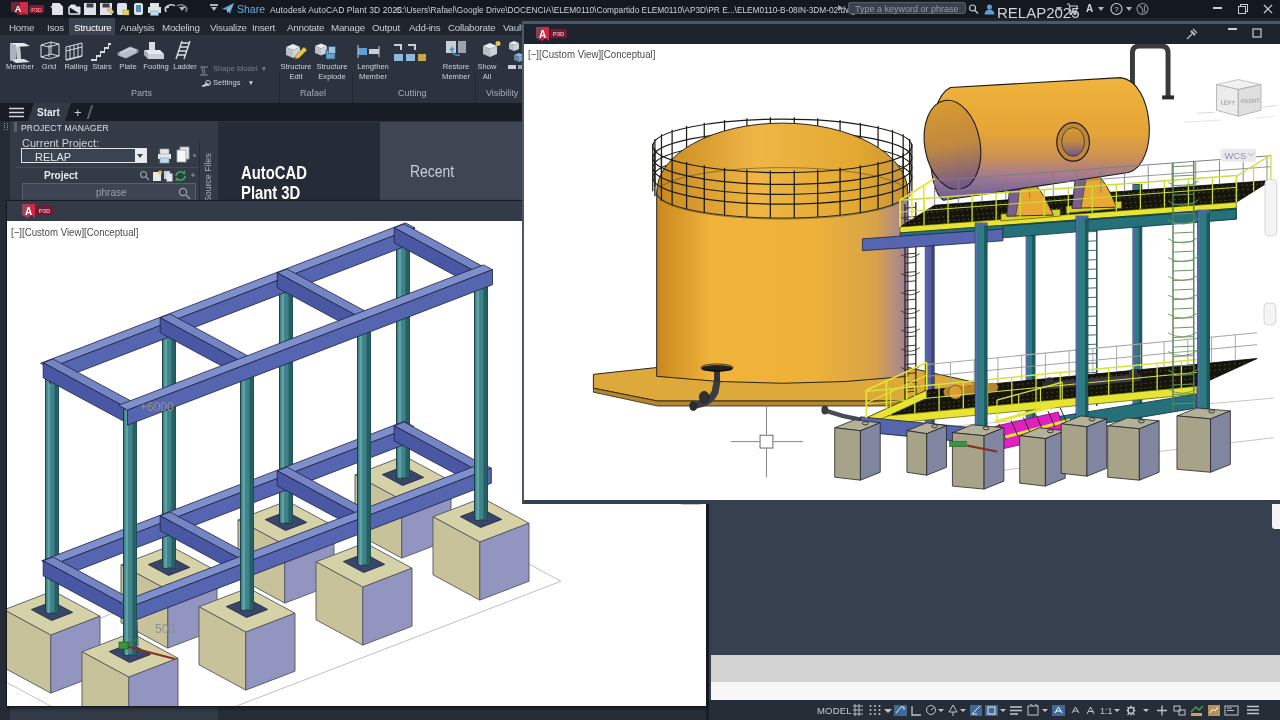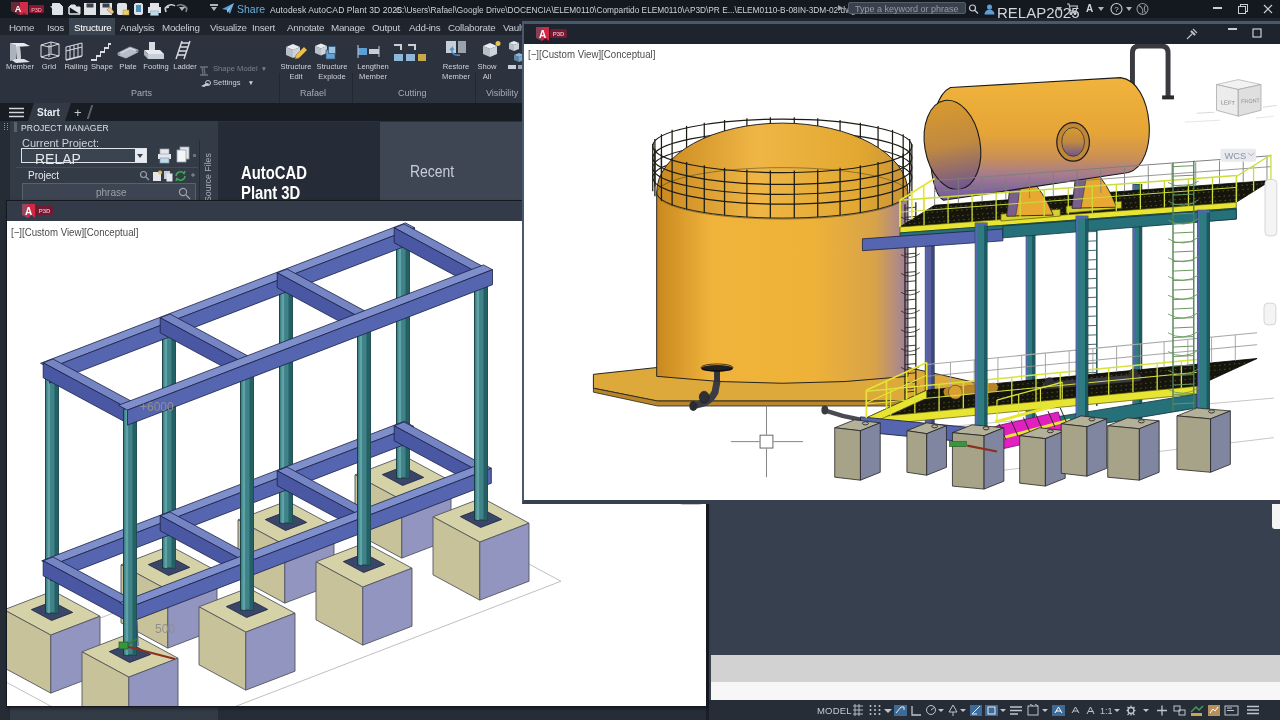--- a/index.html
+++ b/index.html
@@ -232,21 +232,21 @@
         <path d="M6 16 l5 -2 5 2 -5 2 z" fill="#8fb8d8"></path>
         <path d="M6 16 v5 l5 2 v-5 z" fill="#5a88a8"></path>
         <path d="M16 16 v5 l-5 2 v-5 z" fill="#7aa8c8"></path>
         <rect x="0" y="26" width="8" height="4" fill="#c8ced6"></rect>
         <rect x="10" y="26" width="4" height="4" fill="#9aa2ac"></rect>
       </g>
   </svg>
   <span class="rlab" style="left:0px;top:27px;width:40px">Member</span>
   <span class="rlab" style="left:36px;top:27px;width:26px">Grid</span>
   <span class="rlab" style="left:60px;top:27px;width:32px">Railing</span>
-  <span class="rlab" style="left:88px;top:27px;width:28px">Shape</span>
+  <span class="rlab" style="left:88px;top:27px;width:28px">Stairs</span>
   <span class="rlab" style="left:115px;top:27px;width:26px">Plate</span>
   <span class="rlab" style="left:139px;top:27px;width:34px">Footing</span>
   <span class="rlab" style="left:170px;top:27px;width:30px">Ladder</span>
   <span class="rlab" style="left:213px;top:29px;color:#7a828c">Shape Model&nbsp;&nbsp;▾</span>
   <span class="rlab" style="left:213px;top:43px;color:#ced3da">Settings&nbsp;&nbsp;&nbsp;&nbsp;▾</span>
   <span class="rlab" style="left:278px;top:27px;width:36px">Structure<br>Edit</span>
   <span class="rlab" style="left:314px;top:27px;width:36px">Structure<br>Explode</span>
   <span class="rlab" style="left:352px;top:27px;width:42px">Lengthen<br>Member</span>
   <span class="rlab" style="left:435px;top:27px;width:42px">Restore<br>Member</span>
   <span class="rlab" style="left:473px;top:27px;width:28px">Show<br>All</span>
@@ -266,38 +266,38 @@
   <div class="abs" style="left:89px;top:2px;width:1.5px;height:14px;background:#5a626e;transform:skewX(-18deg)"></div>
 </div>
 
 <div class="abs" style="left:0;top:121px;width:218px;height:599px;background:#333b47">
   <div class="abs" style="left:0;top:0;width:10px;height:599px;background:#262c36"></div>
   <div class="abs" style="left:4px;top:2px;width:4px;height:7px;border-left:1.5px dotted #8a919c;border-right:1.5px dotted #8a919c"></div>
   <span class="abs" style="left:14px;top:1px;width:3px;height:10px;background:#5a626e"></span>
   <span class="abs" style="left:21px;top:2px;font-size:8.5px;color:#dde1e6;letter-spacing:0.2px">PROJECT MANAGER</span>
   <span class="abs" style="left:22px;top:16px;font-size:11px;color:#ccd1d8">Current Project:</span>
   <div class="abs" style="left:21px;top:27px;width:126px;height:15px;background:#3a4350;border:1px solid #dfe3e8">
-    <span class="abs" style="left:13px;top:2px;font-size:14px;color:#e4e8ec">RELAP</span>
+    <span class="abs" style="left:13px;top:2px;font-size:11px;color:#e4e8ec">RELAP</span>
     <div class="abs" style="right:0;top:0;width:11px;height:13px;background:#e8ecf0"></div>
     <span class="abs" style="right:3px;top:5px;width:0;height:0;border-left:3px solid transparent;border-right:3px solid transparent;border-top:4px solid #3a4350"></span>
   </div>
 
   <svg class="abs" style="left:156px;top:26px" width="17" height="17" viewBox="0 0 17 17">
       <rect x="2" y="7" width="13" height="5" fill="#e4e8ec"></rect>
       <rect x="4" y="2" width="9" height="5" fill="#e4e8ec" stroke="#9aa2ac" stroke-width="0.7"></rect>
       <rect x="4" y="11" width="9" height="5" fill="#bcdcec" stroke="#8a98a8" stroke-width="0.7"></rect>
     </svg>
 
   <svg class="abs" style="left:175px;top:25px" width="16" height="18" viewBox="0 0 16 18">
       <rect x="5" y="1" width="9" height="12" fill="#e4e8ec" stroke="#9aa2ac" stroke-width="0.8"></rect>
       <rect x="2" y="4" width="9" height="12" fill="#f4f6f8" stroke="#9aa2ac" stroke-width="0.8"></rect>
     </svg>
   <span class="abs" style="left:193px;top:33px;width:3px;height:3px;background:#6a717c"></span>
   <div class="abs" style="left:16px;top:46px;width:182px;height:1px;background:#434c59"></div>
-  <span class="abs" style="left:28px;top:49px;font-size:10px;font-weight:normal;color:#e8ebee">Project</span>
+  <span class="abs" style="left:44px;top:49px;font-size:10px;font-weight:bold;color:#e8ebee">Project</span>
   <svg class="abs" style="left:139px;top:49px" width="60" height="12" viewBox="0 0 60 12">
     <g fill="none" stroke="#9aa2ac" stroke-width="1.1">
         <circle cx="4.5" cy="4.5" r="3"></circle>
         <path d="M7 7 L10 10"></path>
       </g>
     <g transform="translate(13,0)">
         <path d="M1 2 h6 l2 2 v7 h-8 z" fill="#e4e8ec"></path>
         <circle cx="8" cy="2.5" r="2" fill="#e8c24a"></circle>
       </g>
     <g transform="translate(24,0)">

